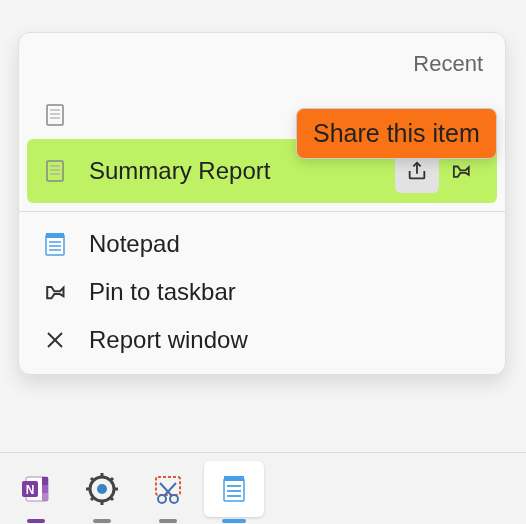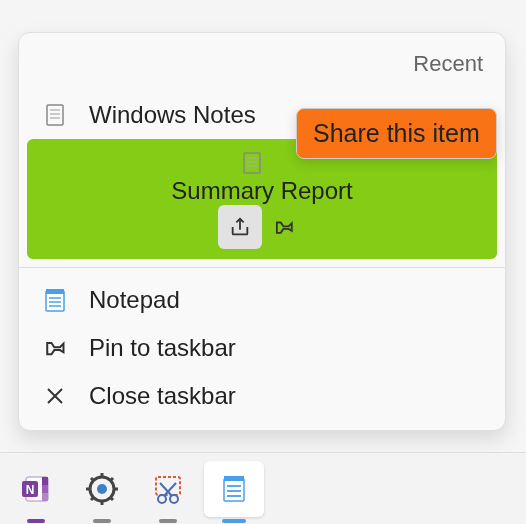--- a/index.html
+++ b/index.html
@@ -36,25 +36,24 @@
     .item {
       display: flex;
       align-items: center;
       padding: 10px 22px;
       font-size: 24px;
       color: #222;
       cursor: default;
       position: relative;
     }
     .item.hovered {
-      background: #84cc16;
+      background: #bef264;
       border-radius: 6px;
       margin: 0 8px;
       padding: 10px 14px;
-      flex-direction: column;
     }
     .item-icon {
       width: 28px;
       height: 28px;
       margin-right: 20px;
       display: flex;
       align-items: center;
       justify-content: center;
       flex-shrink: 0;
     }
@@ -147,21 +146,20 @@
 
   <div class="item">
     <span class="item-icon">
       <svg width="20" height="24" viewBox="0 0 20 24" class="doc-icon">
         <rect x="2" y="2" width="16" height="20" rx="1"></rect>
         <line x1="5" y1="7" x2="15" y2="7"></line>
         <line x1="5" y1="11" x2="15" y2="11"></line>
         <line x1="5" y1="15" x2="15" y2="15"></line>
       </svg>
     </span>
-    <span class="item-label">Windows Notes</span>
   </div>
 
   <div class="item hovered">
     <span class="item-icon">
       <svg width="20" height="24" viewBox="0 0 20 24" class="doc-icon">
         <rect x="2" y="2" width="16" height="20" rx="1"></rect>
         <line x1="5" y1="7" x2="15" y2="7"></line>
         <line x1="5" y1="11" x2="15" y2="11"></line>
         <line x1="5" y1="15" x2="15" y2="15"></line>
       </svg>
@@ -207,21 +205,21 @@
     <span class="item-label">Pin to taskbar</span>
   </div>
 
   <div class="item">
     <span class="item-icon">
       <svg width="20" height="20" viewBox="0 0 20 20" fill="none" stroke="#333" stroke-width="2">
         <line x1="3" y1="3" x2="17" y2="17"></line>
         <line x1="17" y1="3" x2="3" y2="17"></line>
       </svg>
     </span>
-    <span class="item-label">Close taskbar</span>
+    <span class="item-label">Report window</span>
   </div>
 </div>
 
 <div class="tooltip" style="top:108px; left:296px;">
   <span>Share this item</span>
 </div>
 
 <div class="taskbar">
   <div class="taskbar-item">
     <svg width="36" height="36" viewBox="0 0 36 36">

